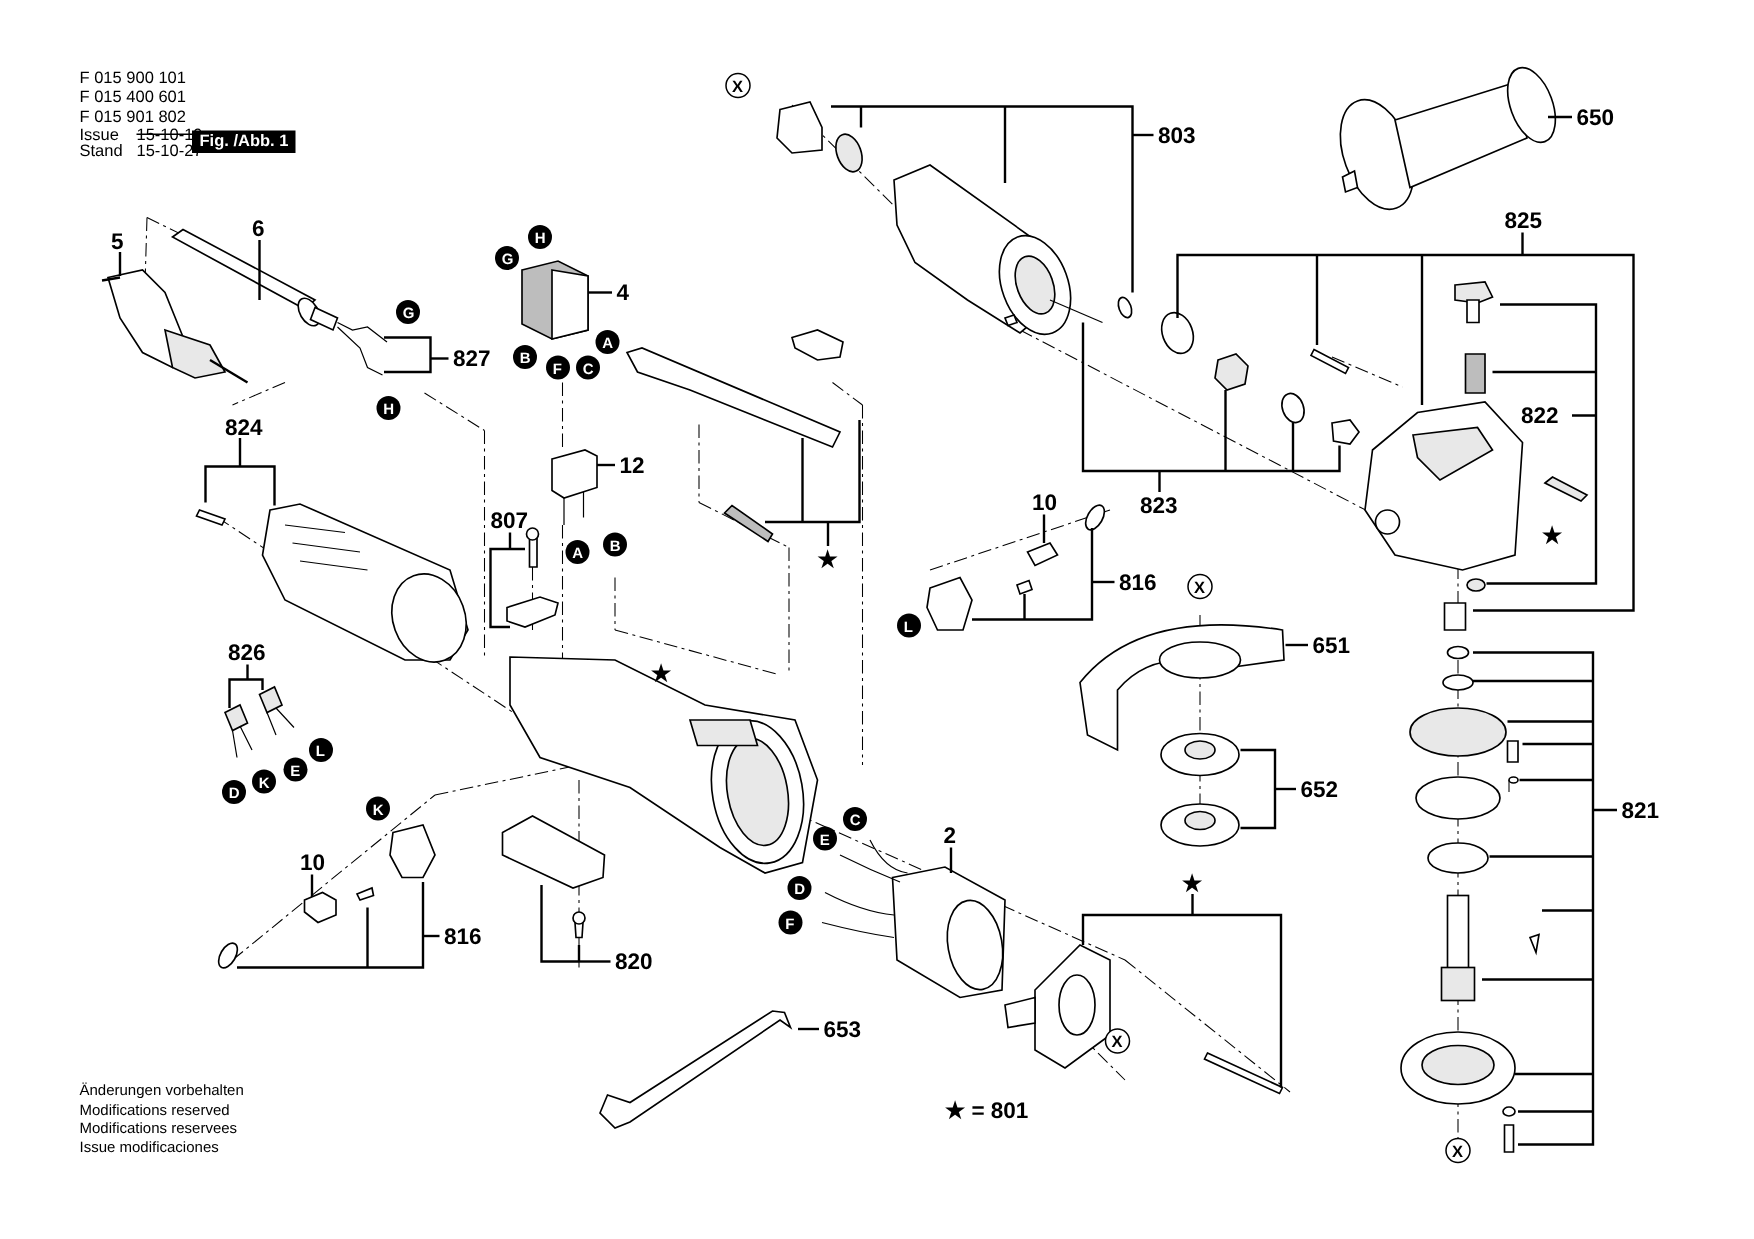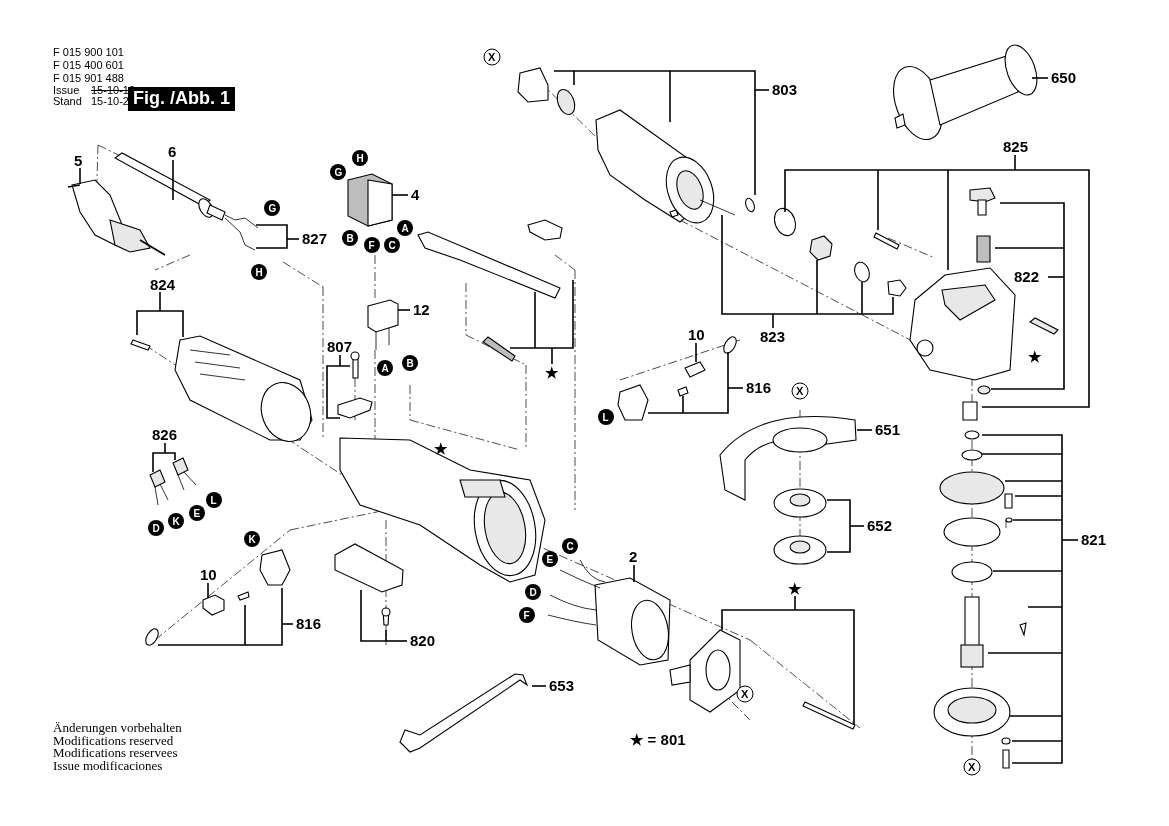--- a/index.html
+++ b/index.html
@@ -4,41 +4,41 @@
 <style>
   html, body { margin:0; padding:0; background:#ffffff; }
   body { width:1169px; height:826px; position:relative; overflow:hidden;
          font-family:"Liberation Sans", sans-serif; color:#000; }
   .hdr { position:absolute; left:53px; top:46px; font-size:11px; line-height:13px;text-align:right; }
   .hdr div { white-space:nowrap; }
   .stand { position:absolute; left:53px; top:85px; font-size:11px; line-height:11px; }
   .stand .lbl { display:inline-block; width:38px; }
   .stand .strike { text-decoration:line-through; }
   .fig { position:absolute; left:128px; top:87px; background:#000; color:#fff;
-         font-weight:bold; font-size:18px; padding:1px 5px 2px 5px; }
-  .notes { position:absolute; left:53px; top:722px; font-size:13px; line-height:12.5px;font-family:Liberation Serif, serif; }
+         font-weight:bold; font-size:11px; padding:1px 5px 2px 5px; }
+  .notes { position:absolute; left:53px; top:722px; font-size:10px; line-height:12.5px; }
   svg#diagram { position:absolute; left:0; top:0; }
   .num { font-family:"Liberation Sans", sans-serif; font-weight:bold; font-size:15px; fill:#000; }
   .callout-txt { font-family:"Liberation Sans", sans-serif; font-weight:bold; font-size:10px; fill:#fff; }
   .xtxt { font-family:"Liberation Sans", sans-serif; font-weight:bold; font-size:11px; fill:#000; }
   .ln { stroke:#000; stroke-width:1.6; fill:none; }
   .thin { stroke:#000; stroke-width:0.8; fill:none; }
   .dash { stroke:#000; stroke-width:0.7; fill:none; stroke-dasharray:9 3 2 3; }
   .part { stroke:#000; stroke-width:1.1; fill:#fff; }
   .partg { stroke:#000; stroke-width:1.1; fill:#e8e8e8; }
   .partd { stroke:#000; stroke-width:1.1; fill:#bdbdbd; }
   .legend801 { font-family:"Liberation Sans", sans-serif; font-weight:bold; font-size:15px; }
 </style>
 </head>
 <body>
 
 <div class="hdr">
   <div>F 015 900 101</div>
   <div>F 015 400 601</div>
-  <div>F 015 901 488</div>
+  <div>F 015 901 802</div>
 </div>
 <div class="stand">
   <div><span class="lbl">Issue</span><span class="strike">15-10-19</span></div>
   <div><span class="lbl">Stand</span><span>15-10-27</span></div>
 </div>
 <div class="fig">Fig. /Abb. 1</div>
 
 <div class="notes">
   <div>Änderungen vorbehalten</div>
   <div>Modifications reserved</div>

